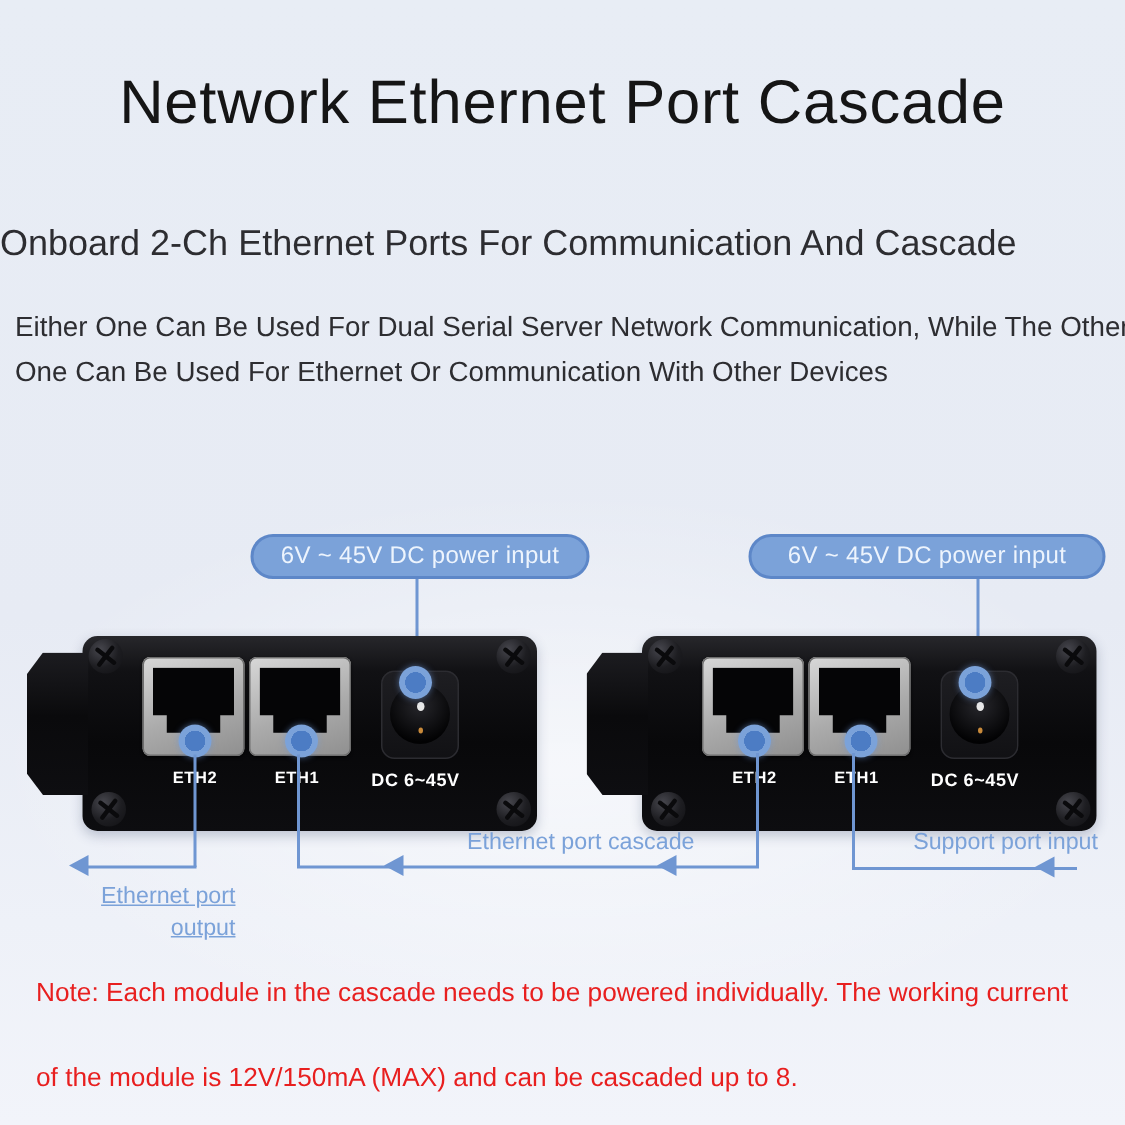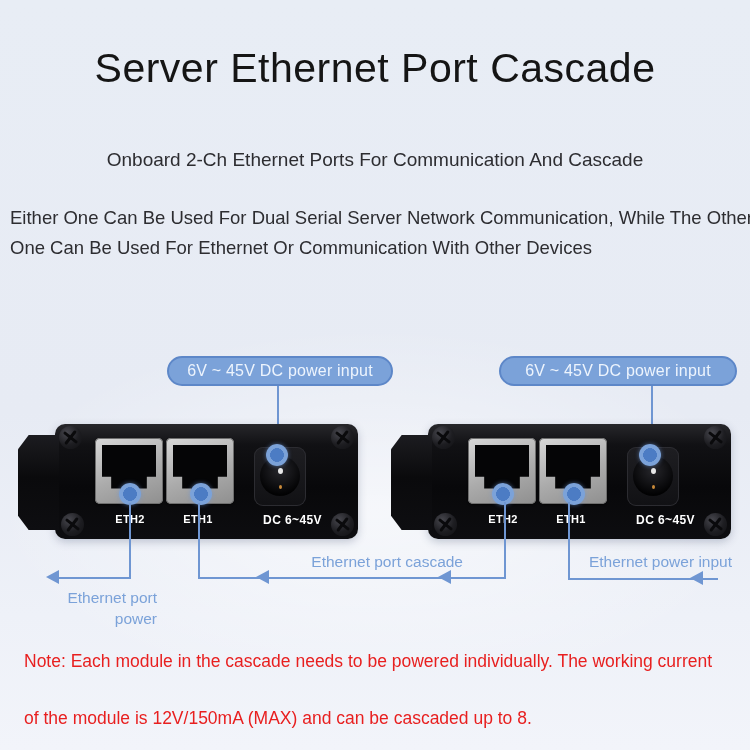--- a/index.html
+++ b/index.html
@@ -6,37 +6,37 @@
   .stage{
     position:relative;width:750px;height:750px;overflow:hidden;
     background:linear-gradient(180deg,#e8edf5 0%,#e7ebf4 55%,#eef1f8 82%,#f2f4fa 100%);
     font-family:"Liberation Sans",sans-serif;
   }
   .glow{position:absolute;left:0;top:330px;width:750px;height:330px;
     background:radial-gradient(ellipse at 50% 55%, rgba(255,255,255,.55), rgba(255,255,255,0) 72%);}
   .abs{position:absolute;}
   .title{top:45px;left:0;width:750px;text-align:center;font-size:41px;font-weight:400;
     color:#151515;letter-spacing:.5px;}
-  .subtitle{top:149px;left:0;width:750px;text-align:center;font-size:19px;color:#2d2d31;}
+  .subtitle{top:149px;left:0;width:750px;font-size:24px;color:#2d2d31;}
   .bodyline{left:10px;font-size:18.5px;color:#2d2d31;white-space:nowrap;}
   #body-l1{top:207px;} #body-l2{top:237px;}
 
   .power-label{top:356px;height:30px;border-radius:15px;background:#7ba2d9;border:2px solid #5d87c8;
     color:#edf4fd;font-size:16px;letter-spacing:.2px;display:flex;align-items:center;justify-content:center;
     box-sizing:border-box;}
   #power-left{left:167px;width:226px;}
   #power-right{left:499px;width:238px;}
 
   .vline{width:2px;background:#6f96d2;}
   .hline{height:2px;background:#6f96d2;}
   .arrow-left{width:0;height:0;border-top:7px solid transparent;border-bottom:7px solid transparent;
     border-right:13px solid #6f96d2;}
   .ann-text{color:#7ba2d9;font-size:15.5px;text-align:right;line-height:21px;}
 
-  .device{width:303px;height:115px;border-radius:10px;
+  .device{width:303px;height:130px;border-radius:10px;
     background:linear-gradient(180deg,#27272b 0%,#111114 18%,#08080a 55%,#0d0d10 100%);
     box-shadow:0 3px 8px rgba(45,60,95,.25);}
   #device-left{left:55px;top:424px;}
   #device-right{left:428px;top:424px;}
   .protrusion{left:-37px;top:11px;width:41px;height:95px;
     background:linear-gradient(180deg,#1c1c20,#0a0a0c 45%,#0e0e11);
     clip-path:polygon(100% 0,100% 100%,26% 100%,0 85%,0 15%,26% 0);}
   .screw{width:23px;height:23px;border-radius:50%;
     background:radial-gradient(circle at 35% 30%,#46464d,#1d1d21 55%,#101013 100%);}
   .screw::before,.screw::after{content:"";position:absolute;left:3px;right:3px;top:50%;height:3px;
@@ -49,39 +49,39 @@
     box-shadow:inset 0 0 0 1px #6e6e6e, 0 1px 2px rgba(0,0,0,.6);}
   .port-eth2{left:40px;} .port-eth1{left:111px;}
   .port-open{left:7px;top:7px;width:54px;height:53px;background:#050506;
     clip-path:polygon(0 0,100% 0,100% 60%,83% 60%,83% 82%,66% 82%,66% 100%,34% 100%,34% 82%,17% 82%,17% 60%,0 60%);}
   .marker-dot{width:22px;height:22px;border-radius:50%;
     background:radial-gradient(circle,#4c7cc4 0 44%,#7ba2d9 45% 100%);
     box-shadow:0 0 4px rgba(110,150,215,.6);}
   .port .marker-dot{left:24px;top:45px;}
   .plabel{top:89px;color:#ffffff;font-weight:bold;font-size:11px;letter-spacing:.4px;text-align:center;}
   .plabel-eth2{left:45px;width:60px;} .plabel-eth1{left:113px;width:60px;}
-  .plabel-dc{left:177px;width:90px;font-size:12px;text-align:right;}
+  .plabel-dc{left:177px;width:90px;font-size:12px;}
   .jack{left:199px;top:23px;width:52px;height:59px;border-radius:9px;
     background:linear-gradient(180deg,#1e1e22,#111114);box-shadow:inset 0 0 0 1px #2c2c31;}
   .jack-hole{left:6px;top:9px;width:40px;height:40px;border-radius:50%;
     background:radial-gradient(circle at 50% 35%,#27272c,#020203 75%);}
   .pin-glint{left:18px;top:12px;width:5px;height:6px;border-radius:50%;background:#e8e8e8;}
   .pin-speck{left:19px;top:29px;width:3px;height:4px;border-radius:50%;background:#c98a3a;}
   .jack .marker-dot{left:12px;top:-3px;}
 
   .note-line{left:24px;font-size:17.5px;color:#e81f1f;white-space:nowrap;}
   #note-l1{top:651px;} #note-l2{top:708px;}
 </style>
 </head>
 <body>
 
 <div class="stage">
   <div class="glow abs"></div>
 
-  <div class="abs title">Server Ethernet Port Cascade</div>
+  <div class="abs title">Network Ethernet Port Cascade</div>
   <div class="abs subtitle">Onboard 2-Ch Ethernet Ports For Communication And Cascade</div>
   <div class="abs bodyline" id="body-l1">Either One Can Be Used For Dual Serial Server Network Communication, While The Other</div>
   <div class="abs bodyline" id="body-l2">One Can Be Used For Ethernet Or Communication With Other Devices</div>
 
   <div class="abs power-label" id="power-left">6V ~ 45V DC power input</div>
   <div class="abs power-label" id="power-right">6V ~ 45V DC power input</div>
   <div class="abs vline" style="left:277px;top:386px;height:62px;"></div>
   <div class="abs vline" style="left:651px;top:386px;height:62px;"></div>
 
   <div class="abs device" id="device-left">
@@ -132,32 +132,32 @@
       <div class="abs marker-dot"></div>
     </div>
     <div class="abs plabel plabel-eth2">ETH2</div>
     <div class="abs plabel plabel-eth1">ETH1</div>
     <div class="abs plabel plabel-dc">DC 6~45V</div>
   </div>
 
   <div class="abs vline" style="left:129px;top:503px;height:75px;"></div>
   <div class="abs hline" style="left:50px;top:577px;width:81px;"></div>
   <div class="abs arrow-left" style="left:46px;top:570px;"></div>
-  <div class="abs ann-text" style="left:25px;top:587px;width:132px;">
+  <div class="abs ann-text" style="left:25px;top:587px;width:132px;text-decoration:underline;">
     <div>Ethernet port</div>
-    <div>power</div>
+    <div>output</div>
   </div>
 
   <div class="abs vline" style="left:198px;top:503px;height:75px;"></div>
   <div class="abs vline" style="left:504px;top:502px;height:76px;"></div>
   <div class="abs hline" style="left:198px;top:577px;width:308px;"></div>
   <div class="abs arrow-left" style="left:256px;top:570px;"></div>
   <div class="abs arrow-left" style="left:438px;top:570px;"></div>
   <div class="abs ann-text" style="left:263px;top:551px;width:200px;">Ethernet port cascade</div>
 
   <div class="abs vline" style="left:568px;top:502px;height:76px;"></div>
   <div class="abs hline" style="left:568px;top:578px;width:150px;"></div>
   <div class="abs arrow-left" style="left:690px;top:571px;"></div>
-  <div class="abs ann-text" style="left:572px;top:551px;width:160px;">Ethernet power input</div>
+  <div class="abs ann-text" style="left:572px;top:551px;width:160px;">Support port input</div>
 
   <div class="abs note-line" id="note-l1">Note: Each module in the cascade needs to be powered individually. The working current</div>
   <div class="abs note-line" id="note-l2">of the module is 12V/150mA (MAX) and can be cascaded up to 8.</div>
 </div>
 
 </body></html>

